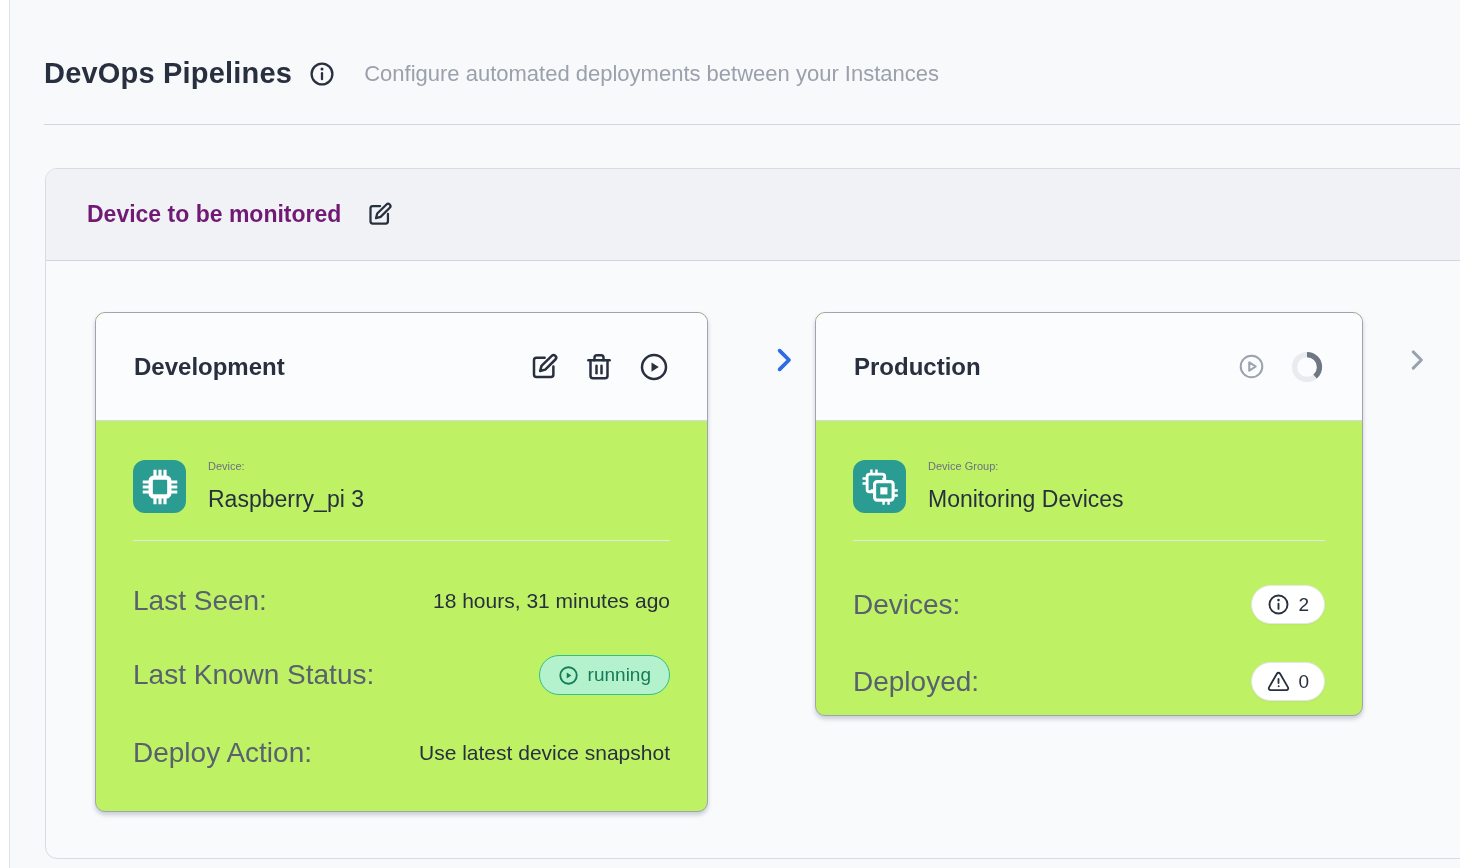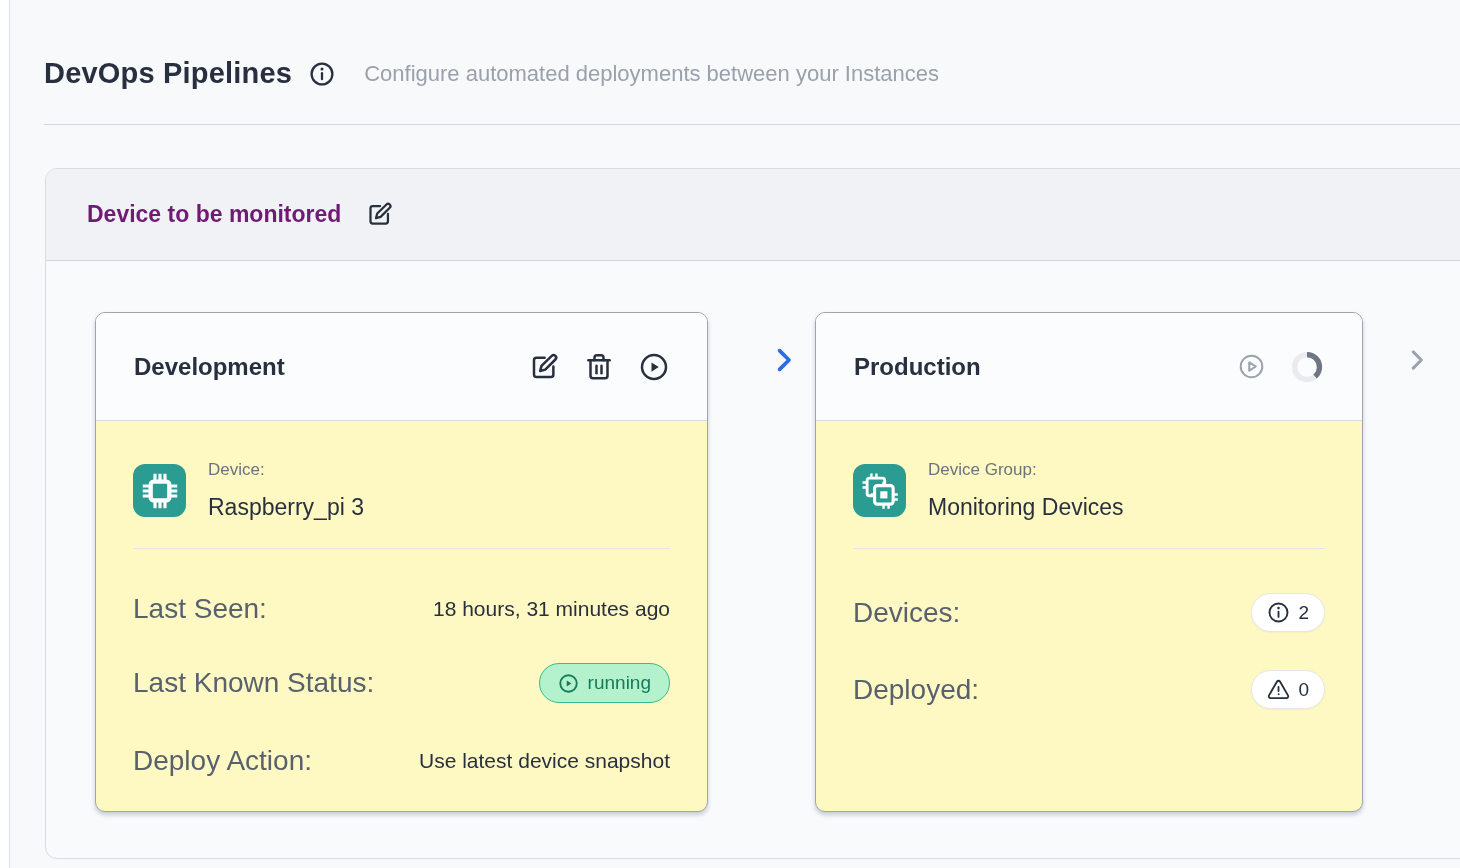--- a/index.html
+++ b/index.html
@@ -35,44 +35,44 @@
   }
   .panel-header {
     height:92px; background:#f0f2f5; border-bottom:1px solid #d2d5db;
     display:flex; align-items:center; padding-left:41px; gap:25px;
   }
   .panel-title { font-size:23px; font-weight:600; color:#701a75; }
   .edit-icon { width:27px; height:27px; color:#28303f; display:block; cursor:pointer; }
   .panel-body { position:relative; height:598px; }
   
   .card {
-    position:absolute; top:51px; background:#fef9c3;
+    position:absolute; top:51px; background:#bef264;
     border:1px solid #9ea5b1; border-radius:10px;
     box-shadow:0 3px 4px rgba(111,119,134,.35);
     overflow:hidden;
   }
   .card-dev { left:49px; width:613px; height:500px; }
-  .card-prod { left:769px; width:548px; height:500px; }
+  .card-prod { left:769px; width:548px; height:404px; }
   .card-header {
     height:108px; display:flex; align-items:center;
     padding:0 38px; border-bottom:1px solid #d6d9de; background:#fbfcfd;
   }
   .card-title { font-size:24px; font-weight:600; color:#28303f; }
   .card-actions { margin-left:auto; display:flex; align-items:center; gap:25px; }
   .action-icon { width:30px; height:30px; color:#28303f; display:block; cursor:pointer; }
   .action-icon.disabled { color:#9aa2ad; cursor:default; }
   .spinner { width:34px; height:34px; display:block; }
   .card-body { padding:0 37px; }
   .device-row { display:flex; align-items:center; gap:22px; margin-top:39px; }
   .device-avatar {
     width:53px; height:53px; border-radius:12px; background:#2b9c92;
     display:flex; align-items:center; justify-content:center; flex:none;
   }
   .device-avatar svg { width:40px; height:40px; display:block; }
-  .device-label { font-size:17px; color:#6b7280; margin-bottom:14px; }
+  .device-label { font-size:11px; color:#6b7280; margin-bottom:14px; }
   .device-name { font-size:23px; color:#28303f; font-weight:400; }
   .body-divider { border-top:1px solid #e4e7ea; margin-top:27px; }
   .info-row {
     display:flex; align-items:center; justify-content:space-between;
   }
   .row-1 { margin-top:44px; }
   .row-2 { margin-top:38px; }
   .row-3 { margin-top:42px; }
   .row-label { font-size:28px; color:#59616e; }
   .row-value { font-size:21px; color:#28303f; }

